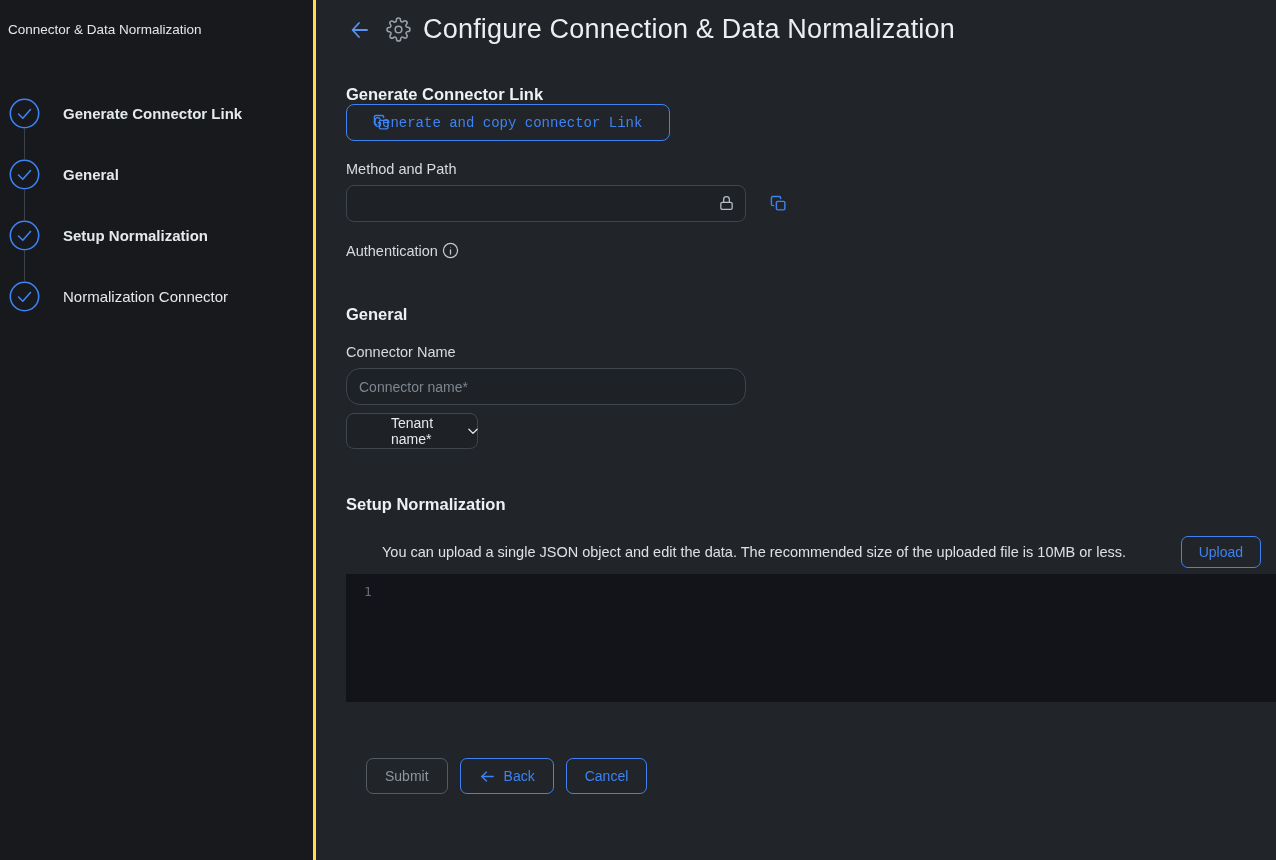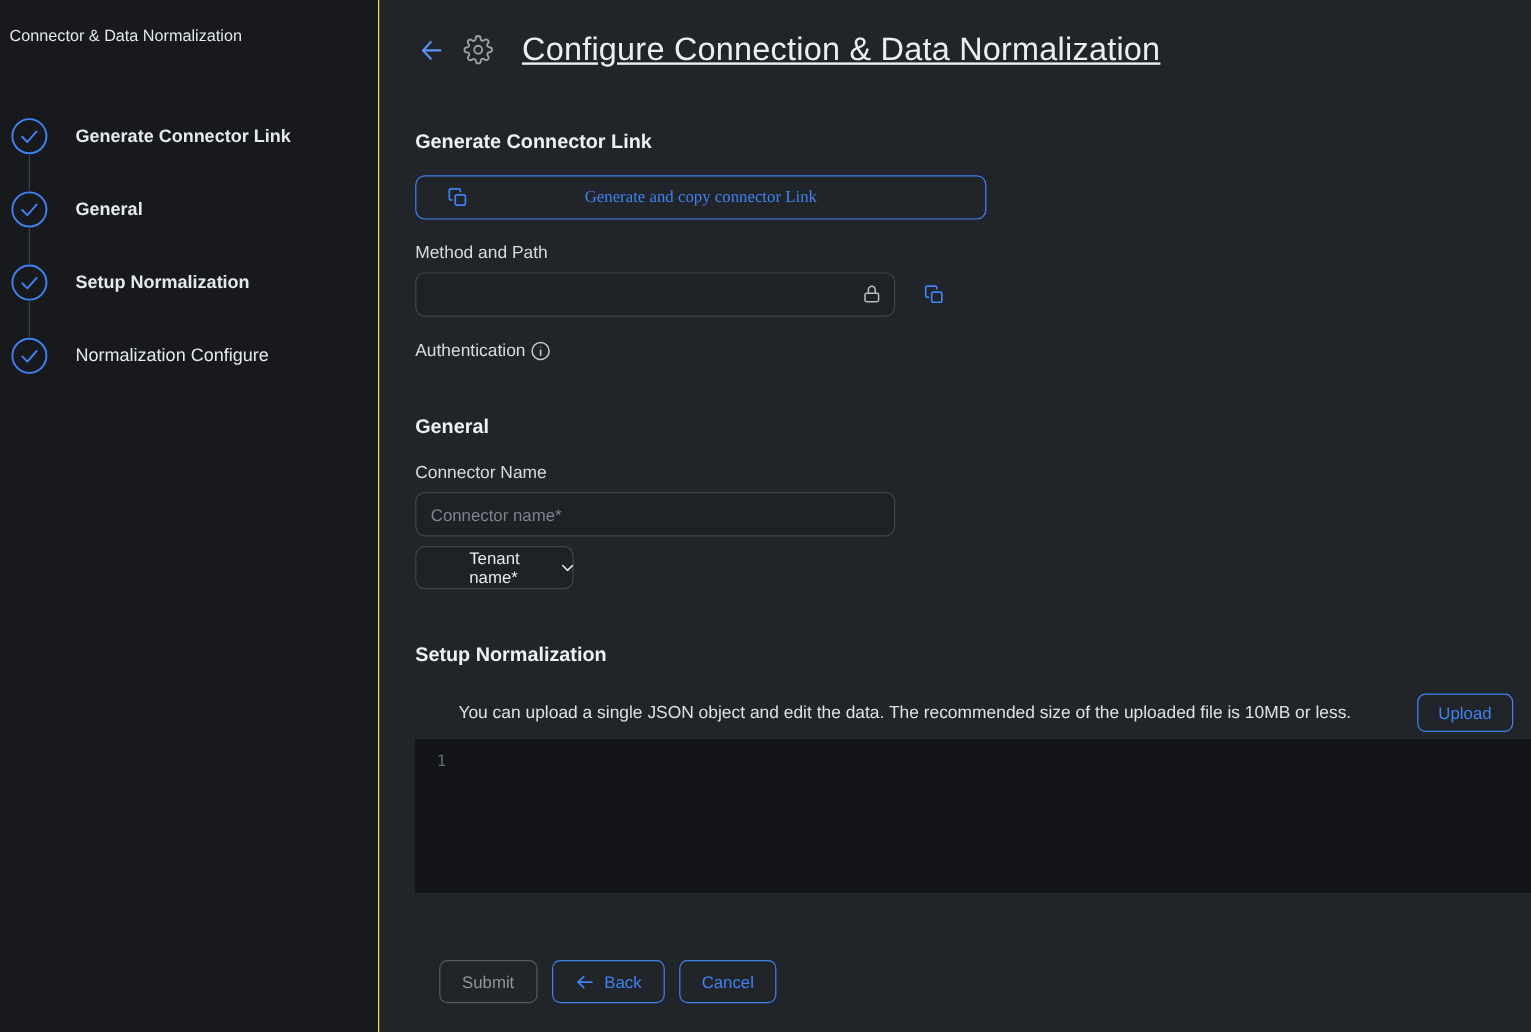--- a/index.html
+++ b/index.html
@@ -16,21 +16,21 @@
     background:var(--main_bg);
     font-family:"Liberation Sans","DejaVu Sans",sans-serif;
     color:#dfe3e7;
   }
   .app{display:flex;width:100%;height:100%;}
 
   
   .sidebar{
     width:316px;min-width:316px;height:100%;
     background:var(--sidebar_bg);
-    border-right:1px solid #fde047;
+    border-right:3px solid #fde047;
     padding:22px 10px 0 8px;
   }
   .sidebar-title{font-size:13.5px;color:#e4e7ea;}
   .stepper{position:relative;margin-top:46px;}
   .stepper::before{
     content:"";position:absolute;left:16px;top:22px;bottom:22px;
     width:1px;background:#3a4148;
   }
   .step{display:flex;align-items:center;gap:23px;height:61px;position:relative;}
   .step-circle{
@@ -43,50 +43,50 @@
   .step-label.bold{font-weight:700;}
 
   
   .main{flex:1;display:flex;flex-direction:column;height:100%;}
   .page-header{display:flex;align-items:center;gap:12px;padding:14px 0 0 30px;}
   .back-arrow-btn{
     background:none;border:none;cursor:pointer;padding:2px;
     display:flex;align-items:center;
   }
   .page-title{
-    margin:12px;font-size:27px;font-weight:400;color:#eceef0;letter-spacing:.2px;text-decoration:underline;
+    margin:0;font-size:27px;font-weight:400;color:#eceef0;letter-spacing:.2px;
   }
   .content{padding-left:30px;flex:1;}
 
   .section-heading{font-size:16.5px;font-weight:700;color:#eef0f2;margin:0;}
   .mt-40{margin-top:40px;}
   .mt-46{margin-top:46px;}
   .mt-24{margin-top:20px;}
   .mt-22{margin-top:22px;}
   .mt-8{margin-top:8px;}
 
   .generate-btn{
-    margin-top:18px;width:476px;height:37px;
+    width:324px;height:37px;
     background:transparent;border:1px solid var(--accent);border-radius:8px;
     color:var(--accent);font-size:14px;cursor:pointer;
     position:relative;display:flex;align-items:center;justify-content:center;
-    font-family:Liberation Serif, serif;
+    font-family:Liberation Mono, monospace;
   }
   .generate-btn .copy-ic{position:absolute;left:26px;top:9px;}
 
   .field-label{font-size:14.5px;color:#d8dce0;}
 
   .input-row{display:flex;align-items:center;gap:24px;}
   .input-wrap{position:relative;width:400px;}
   .text-input{
     width:100%;height:37px;border:1px solid var(--border);border-radius:8px;
     background:#1e2227;color:#e6e9ec;font-size:14px;padding:0 36px 0 12px;
     font-family:inherit;outline:none;
   }
-  .text-input.no-icon{padding-right:12px;}
+  .text-input.no-icon{padding-right:12px;border-radius:14px;}
   .text-input::placeholder{color:#7e858d;}
   .lock-ic{position:absolute;right:11px;top:9px;}
 
   .auth-row{display:flex;align-items:flex-end;gap:4px;}
 
   .select-box{
     width:132px;height:36px;border:1px solid var(--border);border-radius:8px;
     background:#1e2227;display:flex;align-items:center;justify-content:space-between;
     padding:0 11px;cursor:pointer;
   }
@@ -160,21 +160,21 @@
         <span class="step-label bold">Setup Normalization</span>
       </div>
 
       <div class="step">
         <span class="step-circle">
           <svg width="31" height="31" viewBox="0 0 31 31">
               <circle cx="15.5" cy="15.5" r="14.2" fill="none" stroke="#3f82f2" stroke-width="1.6"></circle>
               <polyline points="9.5,16 13.8,20.3 21.5,11.5" fill="none" stroke="#3f82f2" stroke-width="1.6" stroke-linecap="round" stroke-linejoin="round"></polyline>
             </svg>
         </span>
-        <span class="step-label">Normalization Configure</span>
+        <span class="step-label">Normalization Connector</span>
       </div>
 
 
     </div>
   </aside>
 
   <main class="main">
 
     <header class="page-header">
       <button class="back-arrow-btn" title="">

